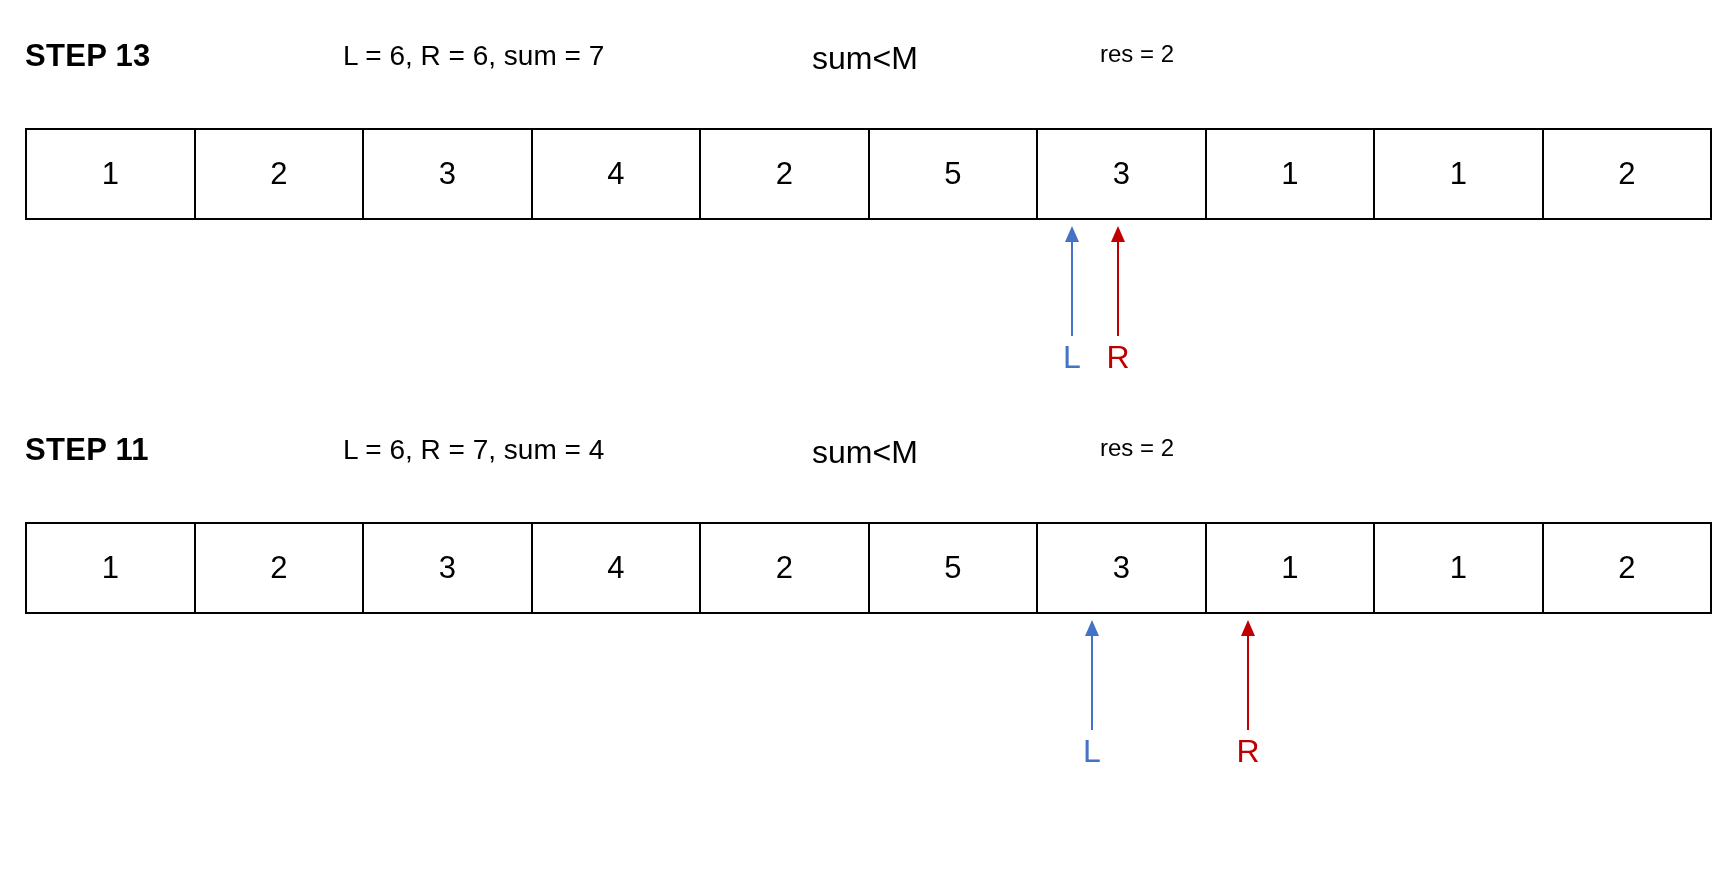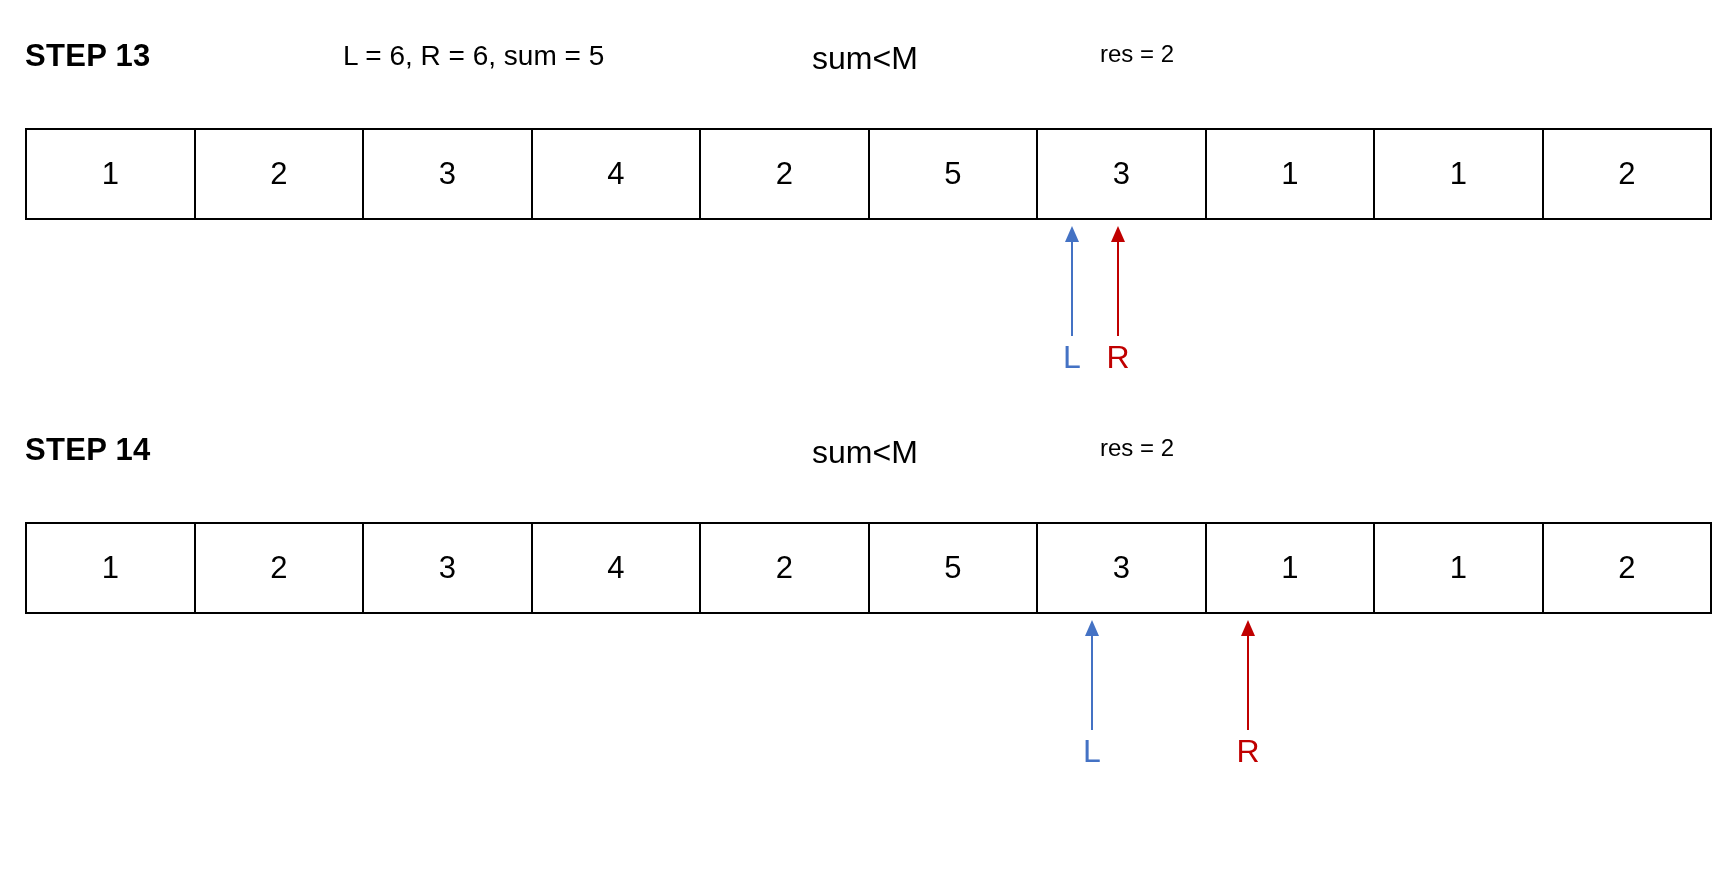--- a/index.html
+++ b/index.html
@@ -114,21 +114,21 @@
   .pointer.ptr-L .ptr-label { color: #4472C4; }
   .pointer.ptr-R .ptr-label { color: #C00000; }
 </style>
 </head>
 <body>
 
 <div id="root">
     <div class="step-block block-0">
       <div class="step-header">
         <div class="step-title">STEP 13</div>
-        <div class="step-state">L = 6, R = 6, sum = 5</div>
+        <div class="step-state">L = 6, R = 6, sum = 7</div>
         <div class="step-cond">sum&lt;M</div>
         <div class="step-res">res = 2</div>
       </div>
       <div class="array-wrap">
         <table class="array-table">
           <tbody>
             <tr>
               <td>1</td>
               <td>2</td>
               <td>3</td>
@@ -155,21 +155,22 @@
           <svg class="arrow-svg" width="18" height="110" viewBox="0 0 18 110">
             <line x1="9" y1="110" x2="9" y2="13" stroke="#C00000" stroke-width="2"></line>
             <polygon points="9,0 16,16 2,16" fill="#C00000"></polygon>
           </svg>
           <span class="ptr-label" style="color: rgb(192, 0, 0);">R</span>
         </div>
       </div>
     </div>
     <div class="step-block block-1">
       <div class="step-header">
-        <div class="step-title">STEP 14</div>
+        <div class="step-title">STEP 11</div>
+        <div class="step-state">L = 6, R = 7, sum = 4</div>
         <div class="step-cond">sum&lt;M</div>
         <div class="step-res">res = 2</div>
       </div>
       <div class="array-wrap">
         <table class="array-table">
           <tbody>
             <tr>
               <td>1</td>
               <td>2</td>
               <td>3</td>

